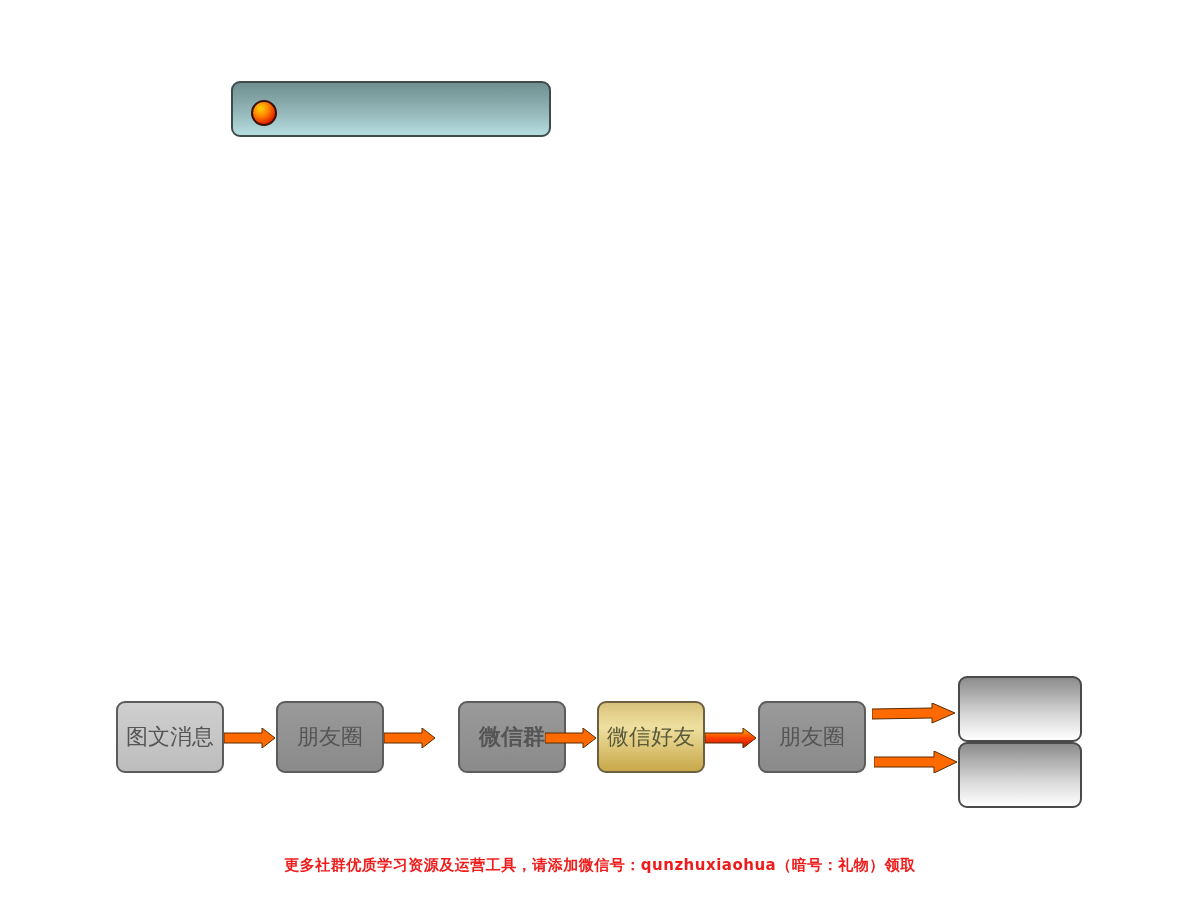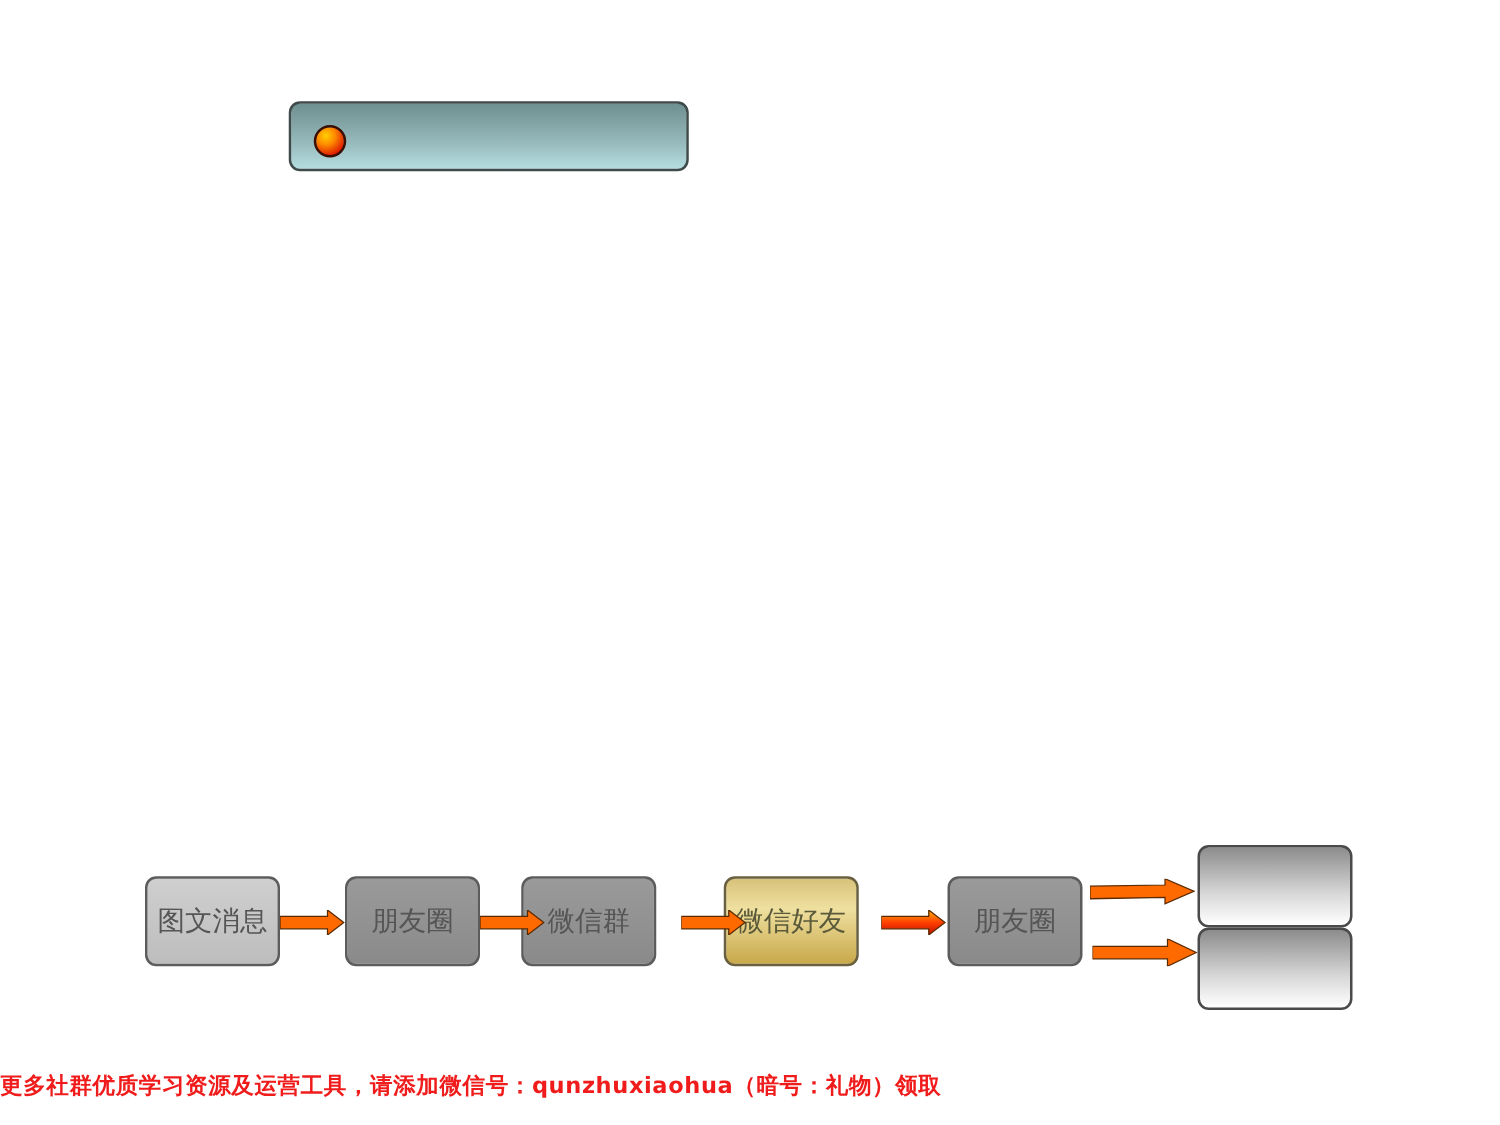--- a/index.html
+++ b/index.html
@@ -15,40 +15,40 @@
     border:2px solid #5c5c5c; border-radius:9px; display:flex; align-items:center; justify-content:center;
     font-size:22px; color:#555; letter-spacing:0px; }
   .node.light { background:linear-gradient(to bottom,#cfcfcf,#bdbdbd); }
   .node.dark { background:linear-gradient(to bottom,#9a9a9a,#8a8a8a);justify-content:center; }
   .node.gold { background:linear-gradient(to bottom,#d8c27a 0%,#efe0a0 35%,#c8a84a 100%); color:#5a5a3a; border-color:#6a6040; }
   .arrow { position:absolute; height:20px; }
   .arrow svg { display:block; }
   .out-box { position:absolute; left:958px; width:124px; height:66px; box-sizing:border-box;
     border:2px solid #4a4a4a; border-radius:9px;
     background:linear-gradient(to bottom,#8c8c8c 0%,#d8d8d8 60%,#ffffff 100%); }
-  .footer { position:absolute; left:0; width:1200px; top:856px; 
-    color:#f01c1c; font-size:18px; font-weight:bold; letter-spacing:0.5px; }
+  .footer { position:absolute; left:0; width:1200px; top:856px; text-align:center;
+    color:#f01c1c; font-size:15px; font-weight:bold; letter-spacing:0.5px; }
 </style>
 </head>
 <body>
 
 <div class="title-bar">
   <div class="bullet"></div>
 </div>
 
 <div class="node light" style="left:116px;">
   <span>图文消息</span>
 </div>
 <div class="node dark" style="left:276px;">
   <span>朋友圈</span>
 </div>
-<div class="node dark" style="left:417px;">
+<div class="node dark" style="left:458px;font-weight:bold;">
   <span>微信群</span>
 </div>
-<div class="node gold" style="left:579px;">
+<div class="node gold" style="left:597px;">
   <span>微信好友</span>
 </div>
 <div class="node dark" style="left:758px;">
   <span>朋友圈</span>
 </div>
 
 <div class="arrow" style="left:224px; top:728px;">
   <svg width="52" height="20" viewBox="0 0 52 20">
       <path d="M0 5 H38 V0 L51 10 L38 20 V15 H0 Z" fill="#ff6a00" stroke="#5a2a00" stroke-width="1"></path>
     </svg>

